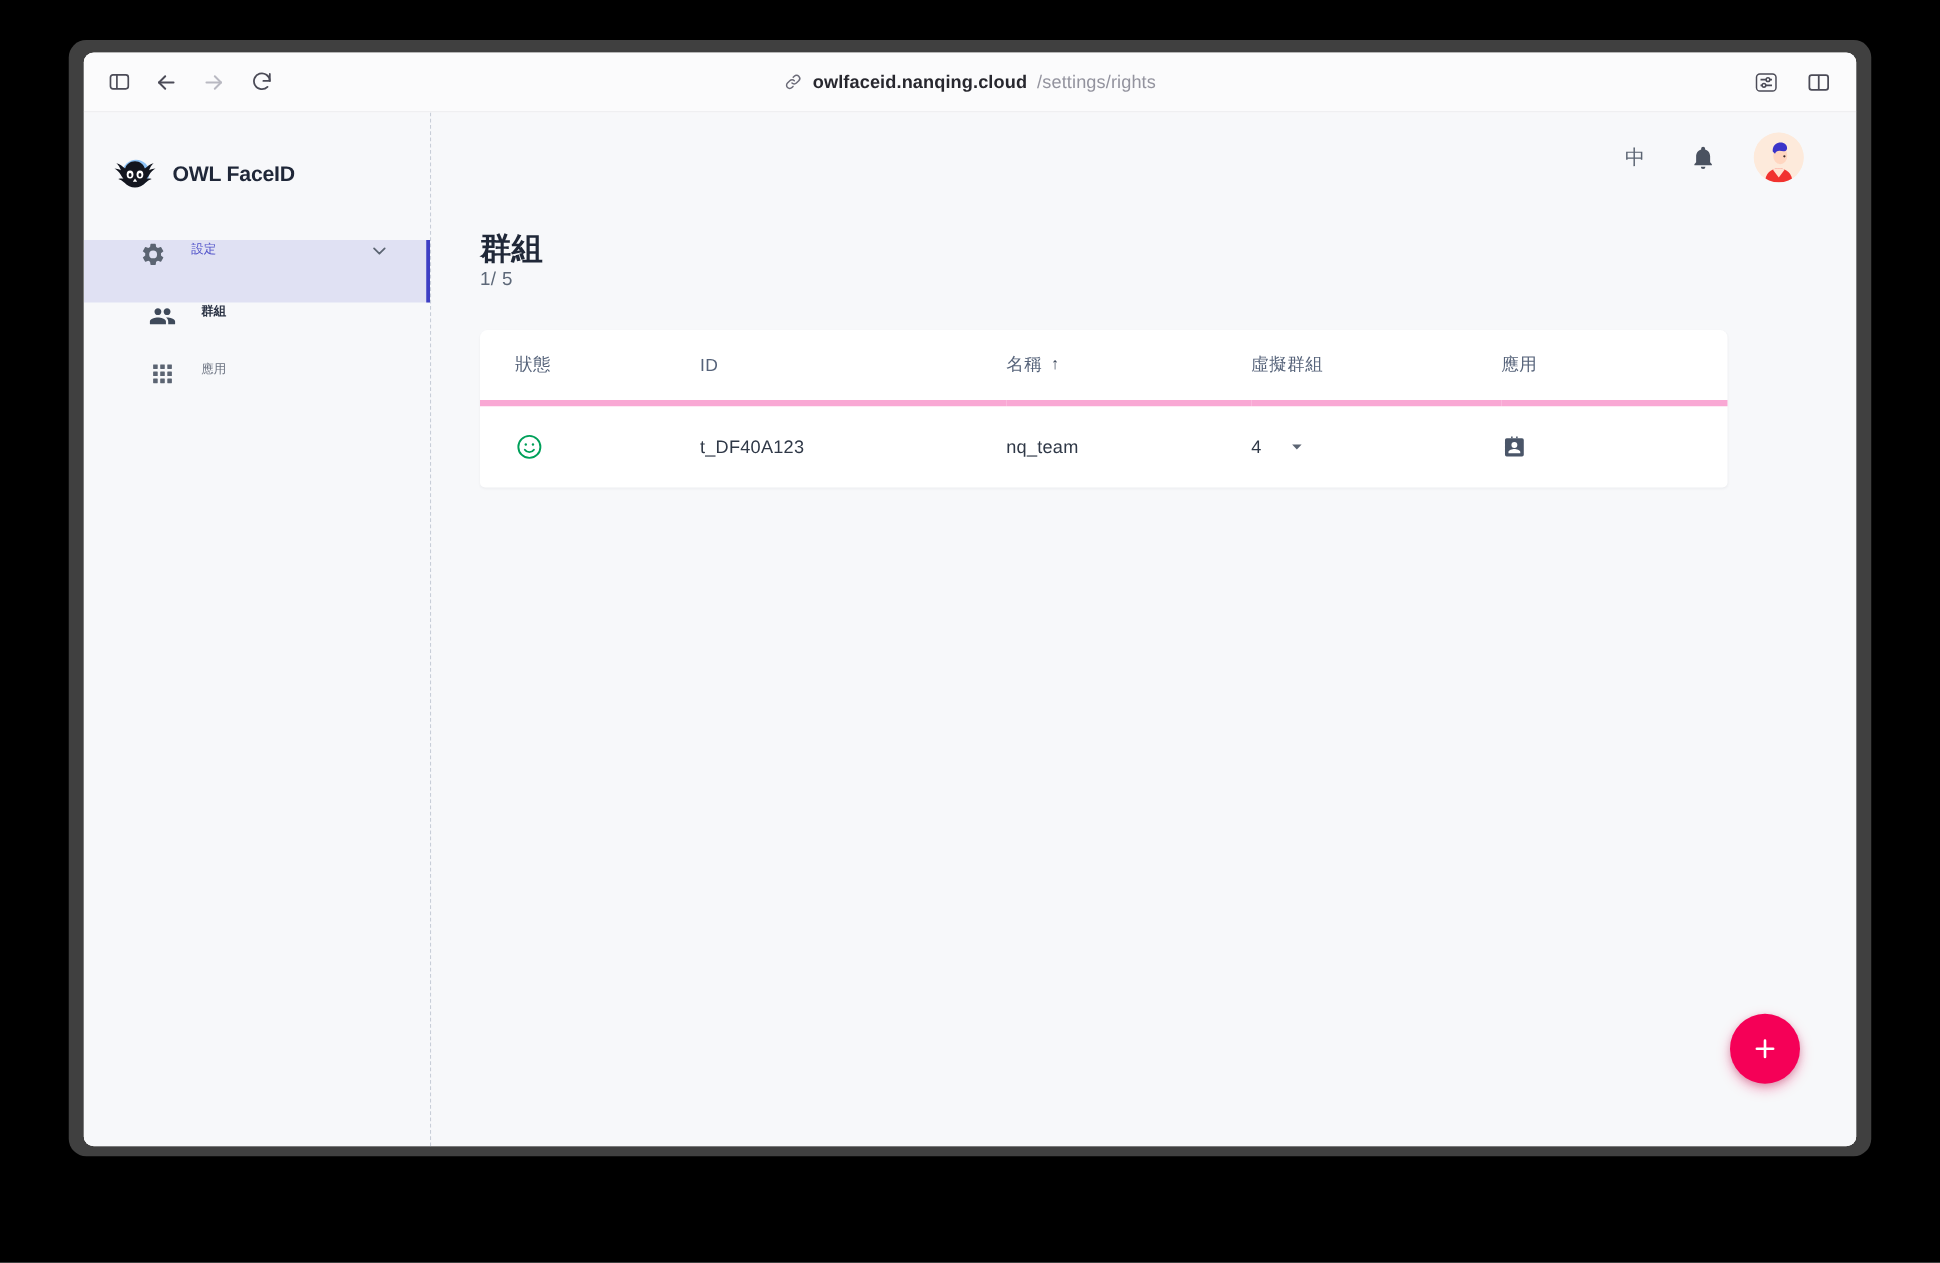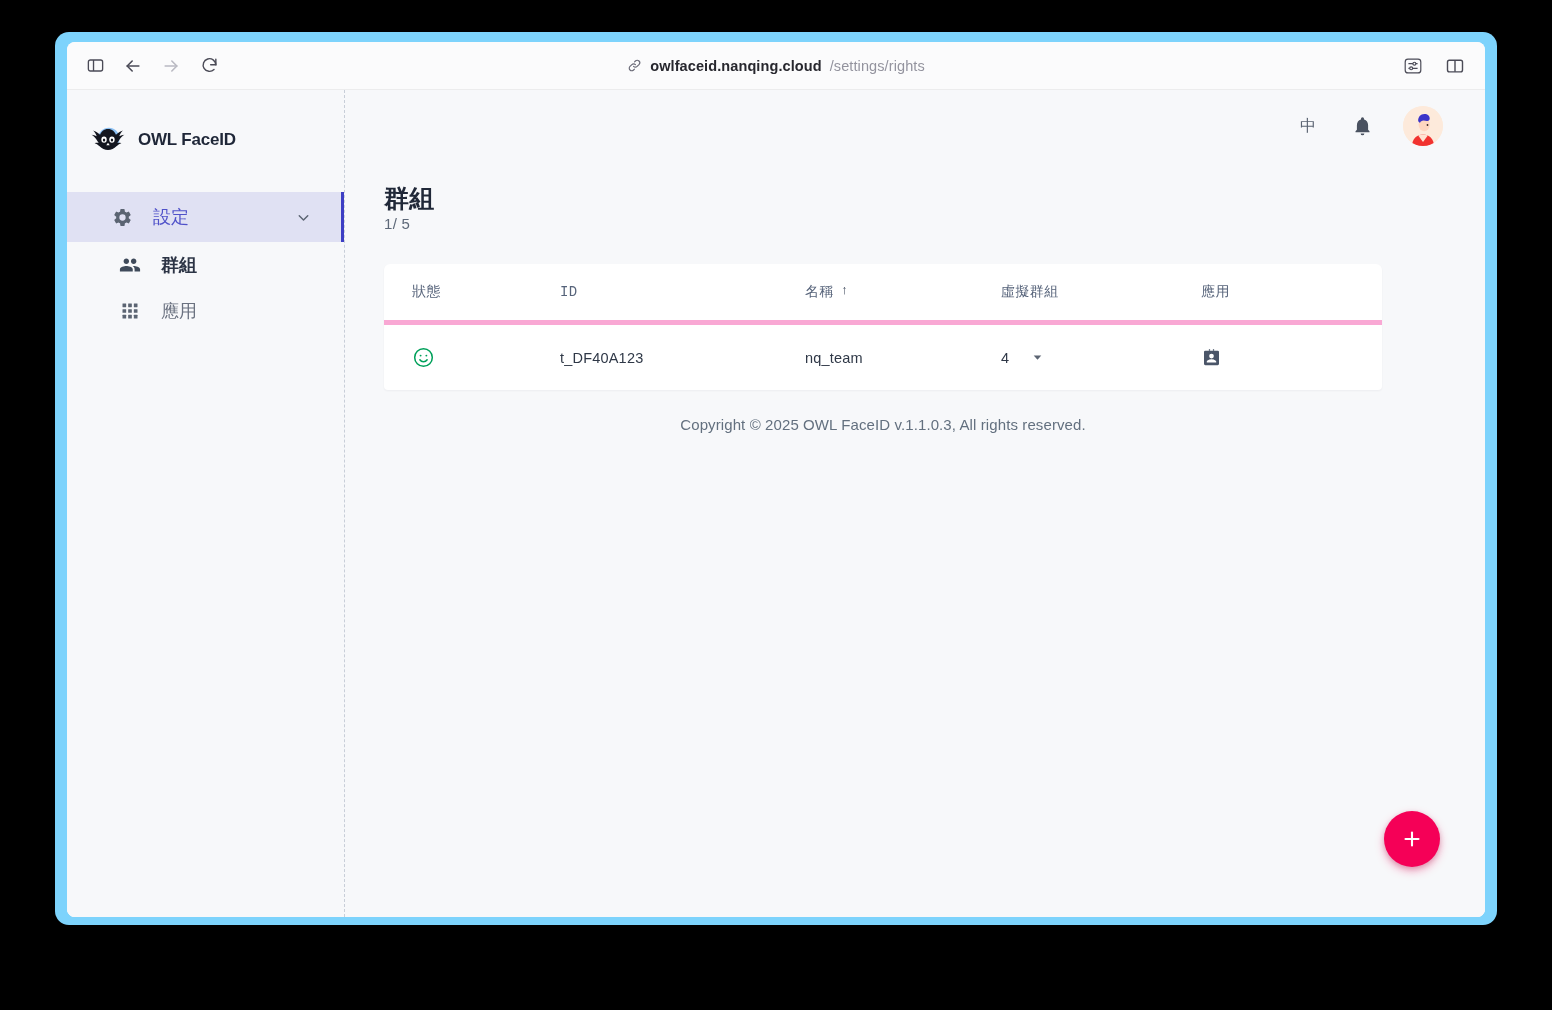--- a/index.html
+++ b/index.html
@@ -13,21 +13,21 @@
     font-family: "Liberation Sans", "DejaVu Sans", sans-serif;
   }
 
   
   .browser-window {
     position: absolute;
     left: 55px;
     top: 32px;
     width: 1442px;
     height: 893px;
-    background: #7dd3fc;
+    background: #404040;
     border-radius: 14px;
     box-shadow: 0 10px 40px rgba(0,0,0,0.55);
     overflow: hidden;
   }
   .browser-inner {
     position: absolute;
     left: 12px;
     top: 10px;
     right: 12px;
     bottom: 8px;
@@ -114,25 +114,24 @@
   }
   .brand-title {
     font-size: 17px;
     font-weight: 700;
     color: #1f2738;
     letter-spacing: -0.2px;
   }
   .nav { margin-top: 30px; }
   .nav-item {
     display: flex;
-    align-items: center;
     height: 46px;
     padding-left: 50px;
     position: relative;
-    font-size: 18px;
+    font-size: 10px;
     color: #6b7280;
     box-sizing: border-box;
   }
   .nav-item .ic {
     position: absolute;
     left: 52px;
     width: 22px; height: 22px;
     display: flex; align-items: center; justify-content: center;
     color: #5b6472;
   }
@@ -221,21 +220,20 @@
   }
   table.grid th {
     text-align: left;
     font-size: 14px;
     font-weight: 400;
     color: #56637a;
     padding: 0;
     height: 56px;
     vertical-align: middle;
     letter-spacing: 0.4px;
-    font-family: Liberation Mono, monospace;
   }
   table.grid tbody tr { border-top: 5px solid #f9a8d4; }
   table.grid td {
     font-size: 14.5px;
     color: #2d3murky;
     color: #2f3847;
     padding: 0;
     height: 65px;
     vertical-align: middle;
     letter-spacing: 0.2px;
@@ -481,21 +479,20 @@
                     </span>
                   </td>
                   <td class="col-menu menu-cell">
                     
                   </td>
                 </tr>
               </tbody>
             </table>
           </div>
 
-          <div class="footer-copy">Copyright © 2025 OWL FaceID v.1.1.0.3, All rights reserved.</div>
         </div>
 
         <div class="fab">
           <svg width="24" height="24" viewBox="0 0 24 24" fill="none" stroke="currentColor" stroke-width="2.1" stroke-linecap="round">
             <line x1="12" y1="5.5" x2="12" y2="18.5"></line>
             <line x1="5.5" y1="12" x2="18.5" y2="12"></line>
           </svg>
         </div>
 
       </div>

